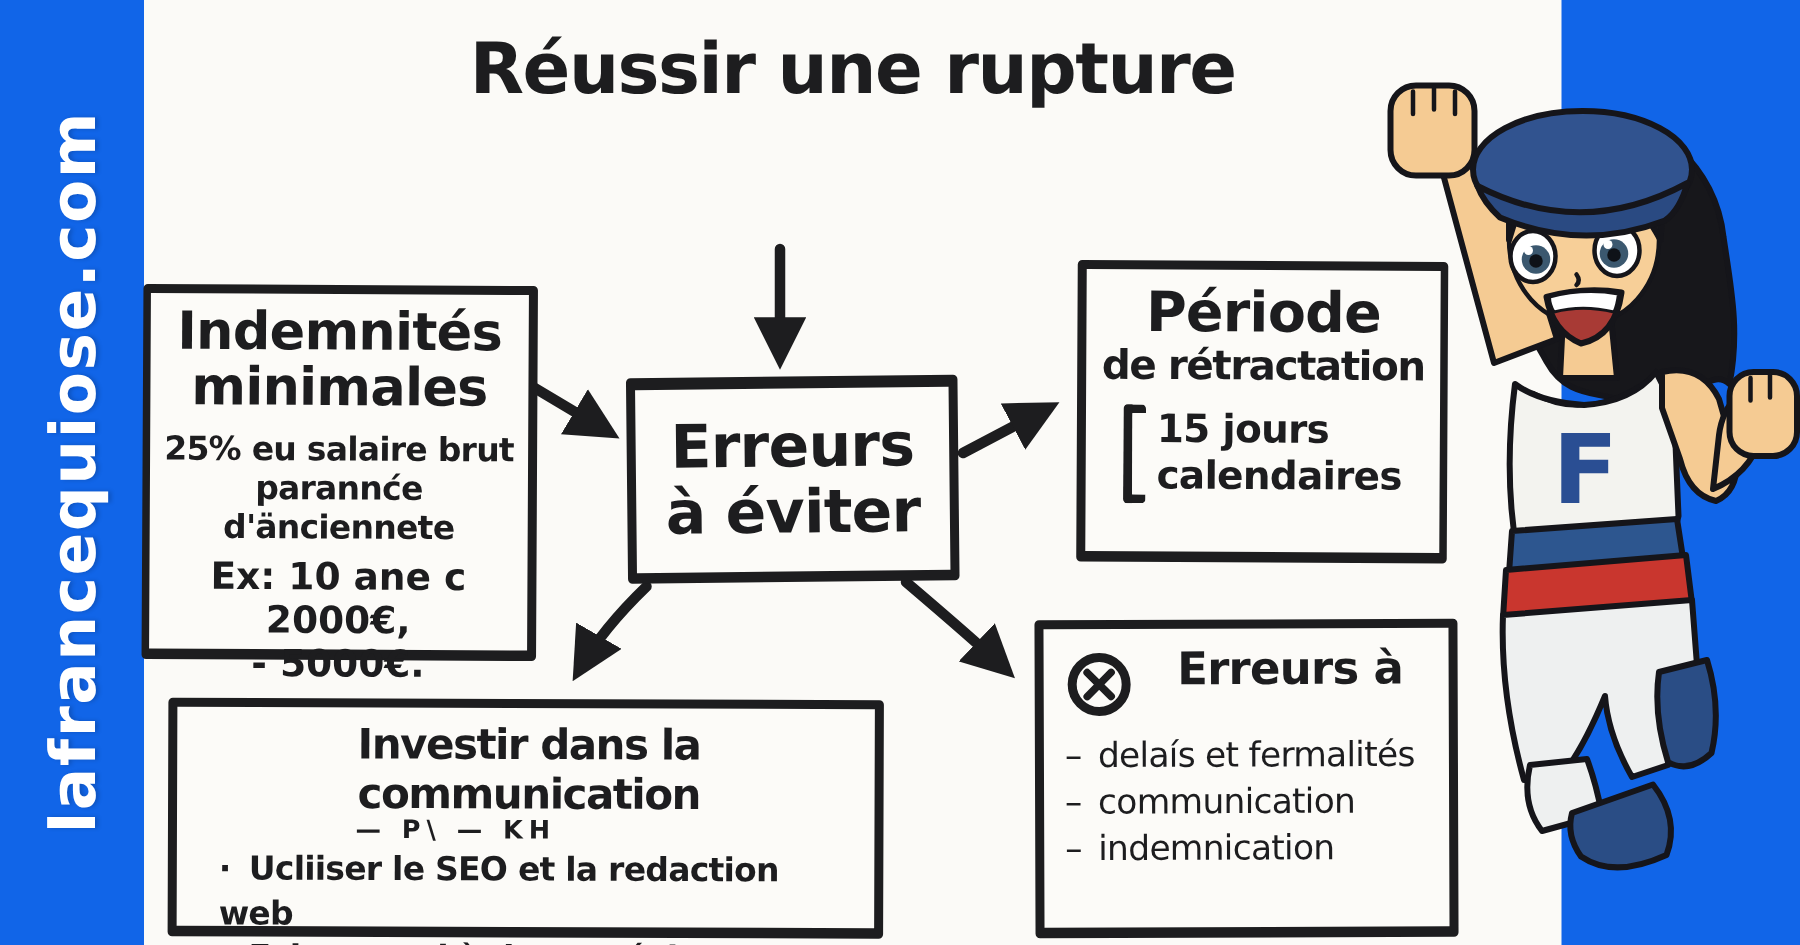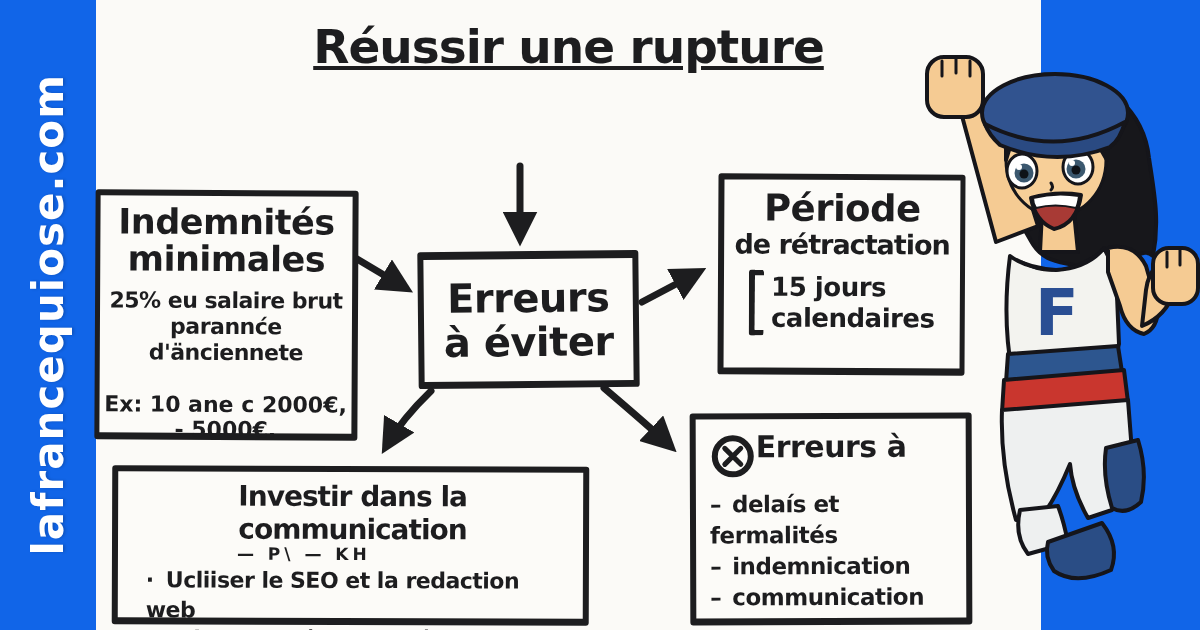--- a/index.html
+++ b/index.html
@@ -20,37 +20,37 @@
   }
 
   .panel {
     position:absolute; left:96px; top:0; width:945px; height:630px;
     background:#fbfaf7;
   }
 
   .title {
     position:absolute; left:96px; top:20px; width:945px;
     text-align:center; color:#1d1d1f;
-    font-size:47px; font-weight:800; line-height:1.14; letter-spacing:-1px;text-decoration:underline;
+    font-size:47px; font-weight:800; line-height:1.14; letter-spacing:-1px;
   }
 
   .arrows { position:absolute; left:0; top:0; width:1200px; height:630px; pointer-events:none; }
 
   .hbox {
     position:absolute; background:#fcfbf8; border:5px solid #1d1d1f; border-radius:3px;
     color:#1d1d1f;
   }
   .hbox .hd { font-weight:800; letter-spacing:-0.5px; }
 
   .box-indemnites { left:95px; top:190px; width:263px; height:250px;
     border-width:6px 6px 7px 5px; transform:rotate(.3deg);
     text-align:center; padding-top:8px; }
   .box-indemnites .hd { font-size:35px; line-height:1.06; }
   .box-indemnites .bd { font-size:22px; font-weight:700; line-height:1.18; margin-top:10px; letter-spacing:-0.5px;}
-  .box-indemnites .ex { font-size:22px; font-weight:800; line-height:1.15; margin-top:26px; letter-spacing:0; }
+  .box-indemnites .ex { font-size:25px; font-weight:800; line-height:1.15; margin-top:5px; letter-spacing:0; }
 
   .box-center { left:418px; top:251px; width:221px; height:137px;
     border-width:8px 6px 7px 6px; transform:rotate(-.6deg);
     display:flex; align-items:center; justify-content:center; text-align:center; }
   .box-center .hd { font-size:40px; line-height:1.1; }
 
   .box-retract { left:718px; top:174px; width:247px; height:201px;
     border-width:6px 5px 7px 6px; transform:rotate(.3deg);
     text-align:center; padding-top:10px; }
   .box-retract .hd { font-size:37px; line-height:1.0; }
@@ -62,24 +62,24 @@
 
   .box-comm { left:112px; top:466px; width:477px; height:159px;
     border-width:6px 6px 7px 6px; transform:rotate(.2deg); padding:8px 10px 0 14px; }
   .box-comm .hd { font-size:28px; text-align:center; letter-spacing:-1px; }
   .box-comm .scribble { font-size:17px; font-weight:800; letter-spacing:4px; margin:-2px 0 2px 105px; }
   .box-comm .li { font-size:22px; font-weight:700; line-height:1.35; letter-spacing:-0.5px; padding-left:14px; }
   .box-comm .li .b { display:inline-block; width:20px; }
 
   .box-errlist { left:690px; top:413px; width:282px; height:212px;
     border-width:6px 6px 7px 6px; transform:rotate(-.2deg); padding:12px 8px 0 14px; }
-  .box-errlist .hdrow { display:flex; gap:0; align-items:flex-start; }
+  .box-errlist .hdrow { display:flex; gap:29px; align-items:flex-start; }
   .box-errlist .hd { font-size:30px; line-height:1.05; letter-spacing:-0.5px; }
   .box-errlist ul { list-style:none; margin-top:10px; }
-  .box-errlist li { font-size:23px; font-weight:700; line-height:1.35; letter-spacing:-0.5px; }
+  .box-errlist li { font-size:23px; font-weight:400; line-height:1.35; letter-spacing:-0.5px; }
   .box-errlist li .dash { display:inline-block; width:22px; }
 
   .xicon { flex:0 0 auto; margin-top:2px; }
 
   .mascot { position:absolute; left:920px; top:20px; width:280px; height:610px; }
 </style>
 </head>
 <body>
 
 <div class="stage">
@@ -157,22 +157,22 @@
       <svg class="xicon" width="46" height="46" viewBox="0 0 46 46">
         <circle cx="23" cy="23" r="18" fill="none" stroke="#1d1d1f" stroke-width="6"></circle>
         <path d="M15 15 L31 31 M31 15 L15 31" stroke="#1d1d1f" stroke-width="5" stroke-linecap="round"></path>
       </svg>
       <div class="hd">
         <div>Erreurs à</div>
       </div>
     </div>
     <ul>
       <li><span class="dash">–</span><span>delaís et fermalités</span></li>
+      <li><span class="dash">–</span><span>communication</span></li>
       <li><span class="dash">–</span><span>indemnication</span></li>
-      <li><span class="dash">–</span><span>communication</span></li>
     </ul>
   </div>
 
   <svg class="mascot" viewBox="0 0 280 610">
     <g stroke="#15151a" stroke-width="4" stroke-linejoin="round" stroke-linecap="round">
 
       <path d="M80 150 C72 96 106 60 140 58 C186 56 224 92 229 138 C234 172 240 200 233 236 C222 226 214 244 201 233 C191 250 179 239 168 252 C153 238 127 250 111 221 C95 192 84 182 80 150 Z" fill="#17171b"></path>
 
       <path d="M122 192 L154 192 L158 232 L120 232 Z" fill="#f5cb93"></path>
 

